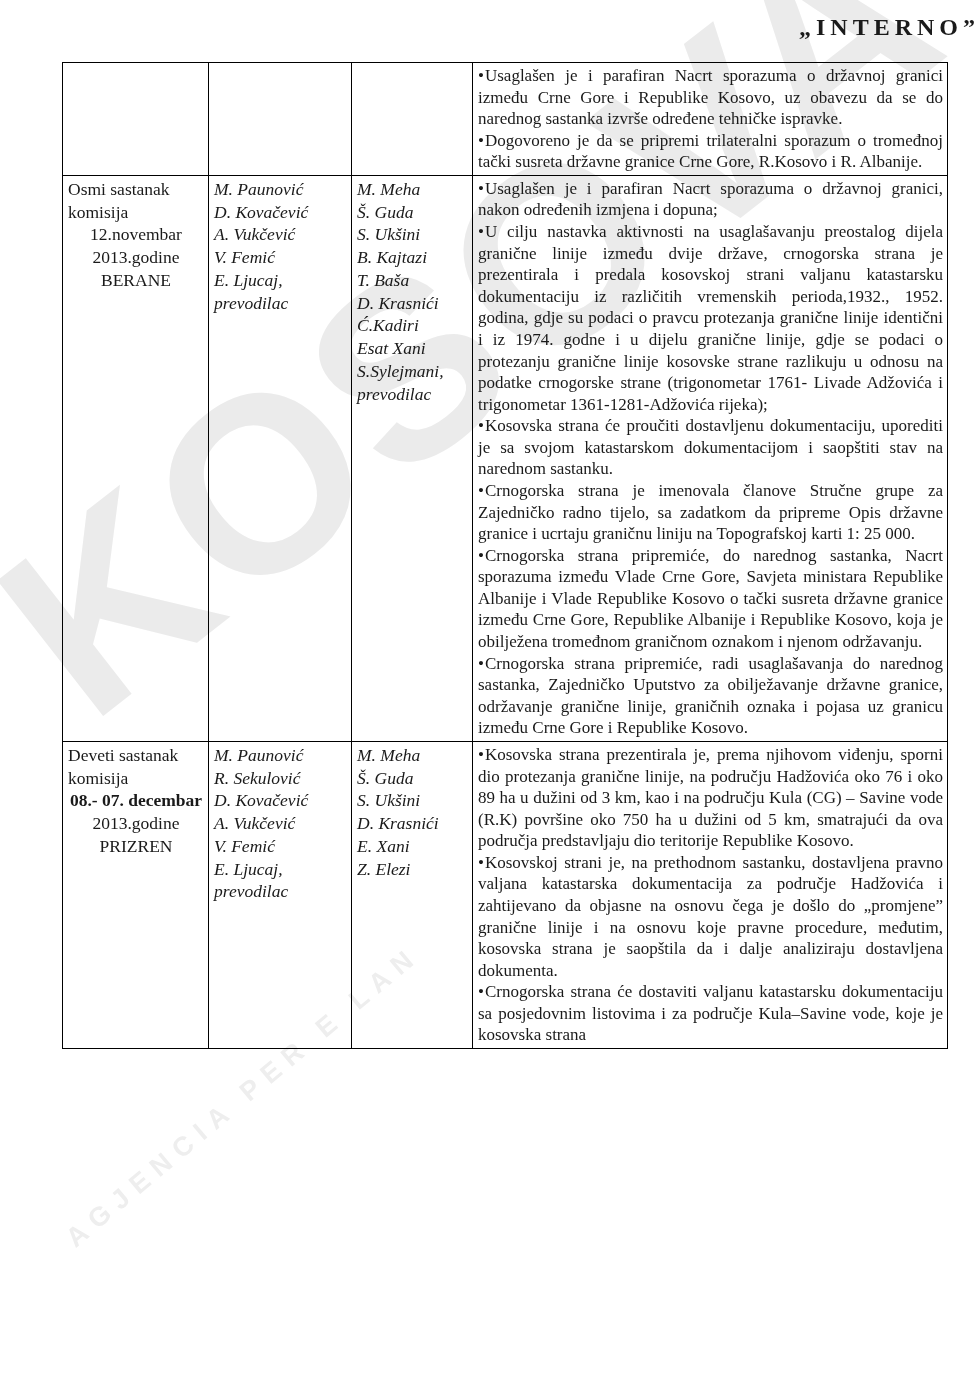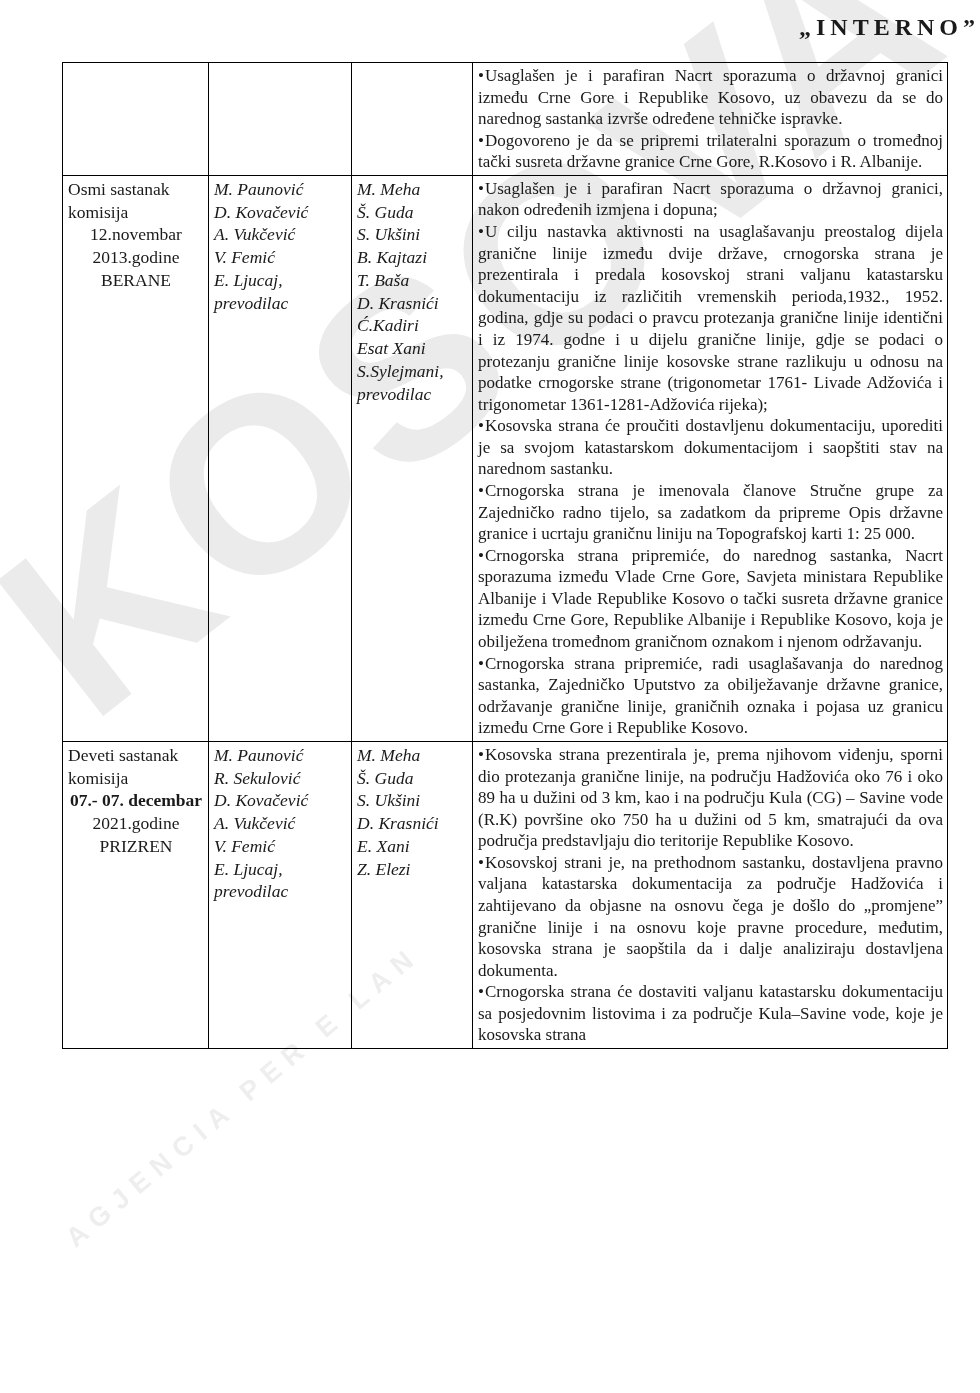--- a/index.html
+++ b/index.html
@@ -175,22 +175,22 @@
             <p class="bullet">Kosovska strana će proučiti dostavljenu dokumentaciju, uporediti je sa svojom katastarskom dokumentacijom i saopštiti stav na narednom sastanku.</p>
             <p class="bullet">Crnogorska strana je imenovala članove Stručne grupe za Zajedničko radno tijelo, sa zadatkom da pripreme Opis državne granice i ucrtaju graničnu liniju na Topografskoj karti 1: 25 000.</p>
             <p class="bullet">Crnogorska strana pripremiće, do narednog sastanka, Nacrt sporazuma između Vlade Crne Gore, Savjeta ministara Republike Albanije i Vlade Republike Kosovo o tački susreta državne granice između Crne Gore, Republike Albanije i Republike Kosovo, koja je obilježena tromeđnom graničnom oznakom i njenom održavanju.</p>
             <p class="bullet">Crnogorska strana  pripremiće, radi usaglašavanja do narednog sastanka, Zajedničko Uputstvo za obilježavanje državne granice, održavanje granične linije, graničnih oznaka i pojasa uz granicu između Crne Gore i Republike Kosovo.</p>
           </div>
       </td>
     </tr>
     <tr>
       <td>
         <div class="meeting-title">Deveti sastanak komisija</div>
-        <div class="meeting-sub bold">07.- 07. decembar</div>
-        <div class="meeting-sub">2021.godine PRIZREN</div>
+        <div class="meeting-sub bold">08.- 07. decembar</div>
+        <div class="meeting-sub">2013.godine PRIZREN</div>
       </td>
       <td>
         <div class="delegate-list">M. Paunović<br>R. Sekulović<br>D. Kovačević<br>A. Vukčević<br>V. Femić<br>E. Ljucaj,<br>prevodilac</div>
       </td>
       <td>
         <div class="delegate-list">M. Meha<br>Š. Guda<br>S. Ukšini<br>D. Krasnići<br>E. Xani<br>Z. Elezi</div>
       </td>
       <td>
         <div class="notes">
             <p class="bullet">Kosovska strana prezentirala je, prema njihovom viđenju, sporni dio protezanja granične linije, na području Hadžovića oko 76 i oko 89 ha u dužini od 3 km, kao i na području Kula (CG) – Savine vode (R.K) površine oko 750 ha u dužini od 5 km, smatrajući da ova područja predstavljaju dio teritorije Republike Kosovo.</p>

